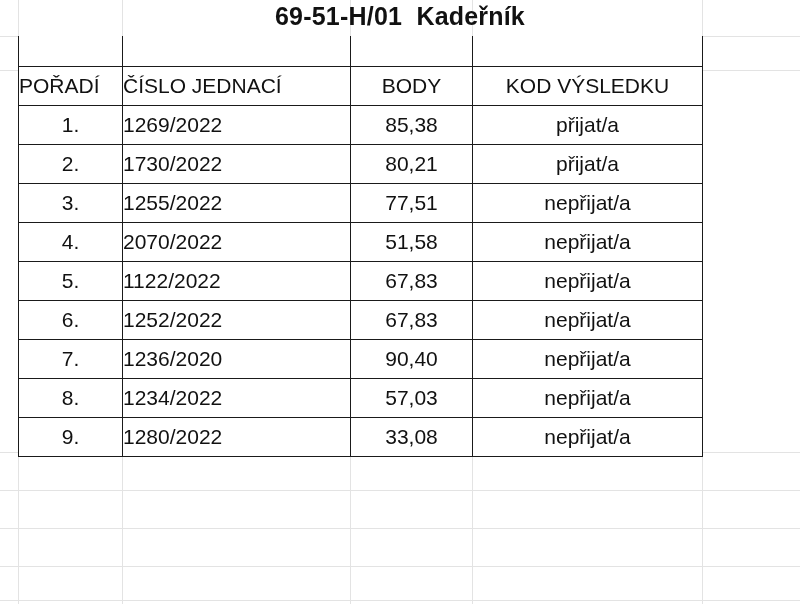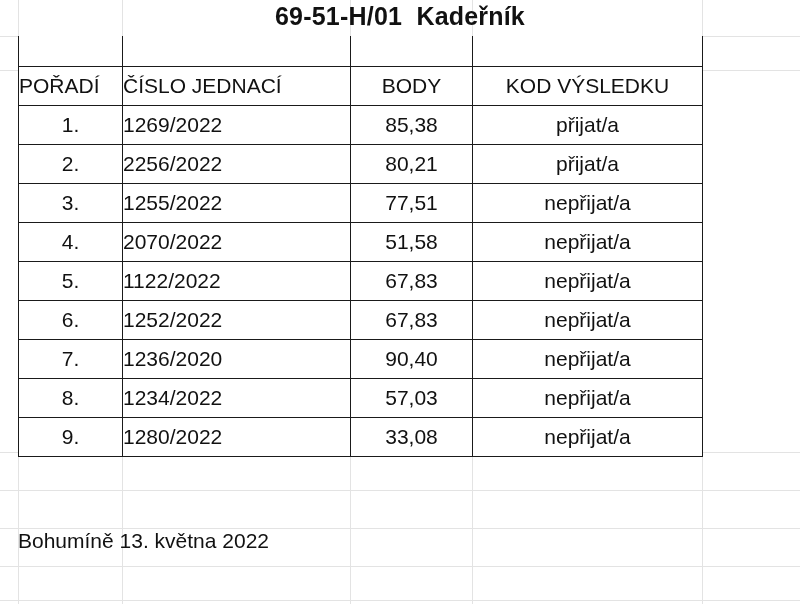--- a/index.html
+++ b/index.html
@@ -168,21 +168,21 @@
       </tr>
 
       <tr>
         <td class="cell-rank">1.</td>
         <td class="cell-ref">1269/2022</td>
         <td class="cell-pts">85,38</td>
         <td class="cell-code">přijat/a</td>
       </tr>
       <tr>
         <td class="cell-rank">2.</td>
-        <td class="cell-ref">2256/2022</td>
+        <td class="cell-ref">1730/2022</td>
         <td class="cell-pts">80,21</td>
         <td class="cell-code">přijat/a</td>
       </tr>
       <tr>
         <td class="cell-rank">3.</td>
         <td class="cell-ref">1255/2022</td>
         <td class="cell-pts">77,51</td>
         <td class="cell-code">nepřijat/a</td>
       </tr>
       <tr>
@@ -218,15 +218,14 @@
       <tr>
         <td class="cell-rank">9.</td>
         <td class="cell-ref">1280/2022</td>
         <td class="cell-pts">33,08</td>
         <td class="cell-code">nepřijat/a</td>
       </tr>
 
     </tbody>
   </table>
 
-  <div class="footer-note">Bohumíně 13. května 2022</div>
 
 </div>
 
 </body></html>

